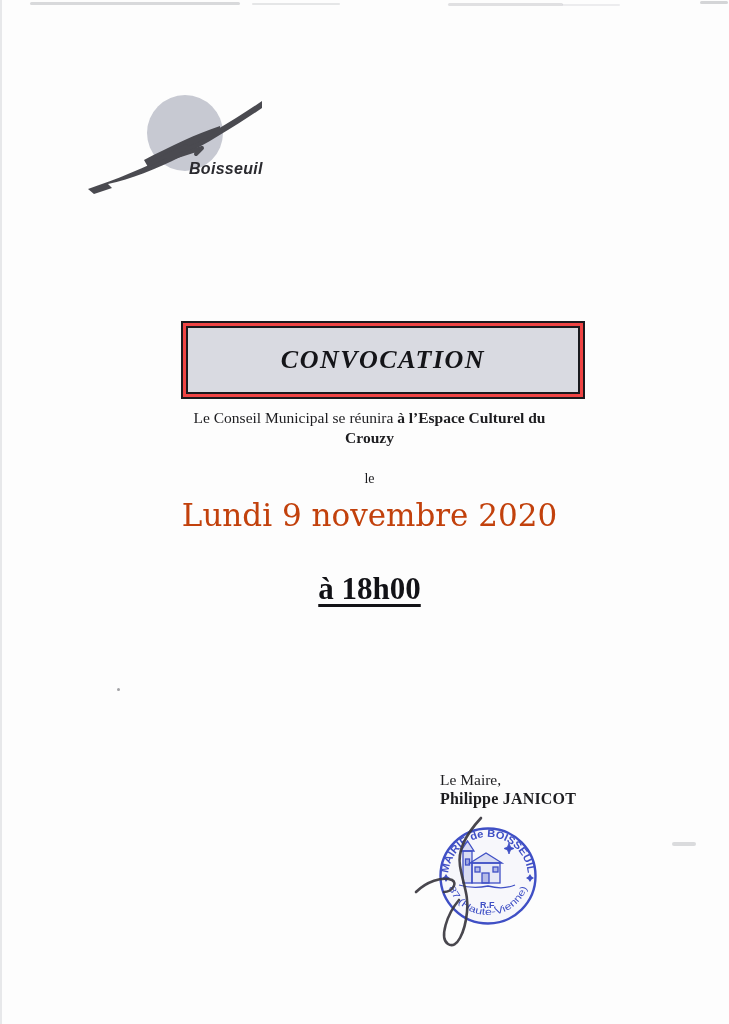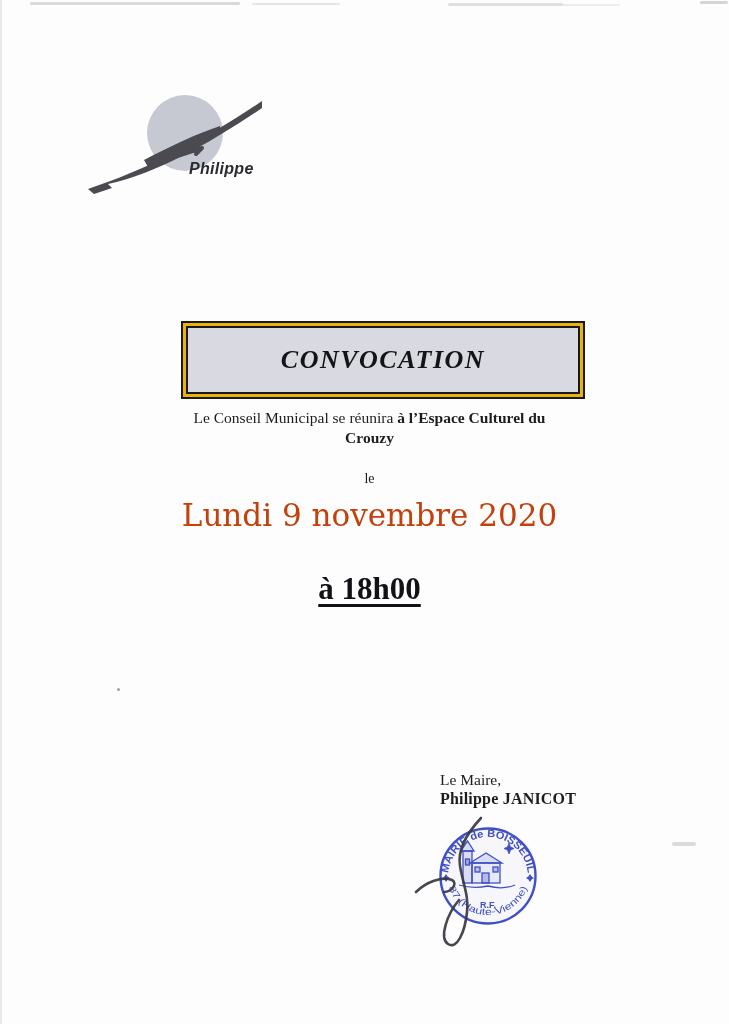--- a/index.html
+++ b/index.html
@@ -27,21 +27,21 @@
   .logo { position:absolute; left:86px; top:86px; width:180px; height:108px; }
   .logo svg { position:absolute; left:0; top:0; }
   .logo-label {
     position:absolute; left:103px; top:74px;
     font-family:"Liberation Sans", sans-serif; font-style:italic; font-weight:bold;
     font-size:16px; color:#2b2b30; letter-spacing:0.3px;
   }
 
   .title-box {
     position:absolute; left:181px; top:321px; width:404px; height:78px;
-    border:2px solid #1a1a1e; box-sizing:border-box; background:#eab308;
+    border:2px solid #1a1a1e; box-sizing:border-box; background:#ef4444;
   }
   .title-box-inner {
     position:absolute; left:3px; top:3px; right:3px; bottom:3px;
     border:2.5px solid #1a1a1e; background:#d9dae1;
     display:flex; align-items:center; justify-content:center;
   }
   .title-box-inner h1 {
     margin:0; font-family:"Liberation Serif", serif; font-style:italic; font-weight:bold;
     font-size:26px; letter-spacing:1.5px; color:#141418;
   }
@@ -92,21 +92,21 @@
 
   <div class="logo">
     <svg width="180" height="108" viewBox="0 0 180 108">
       <circle cx="99" cy="47" r="38" fill="#c7c9d2"></circle>
       <g fill="#4a4a50">
         <path d="M 2 103 C 60 84, 122 52, 176 15 L 176 22 C 126 56, 70 88, 22 98 L 26 102 L 8 108 Z"></path>
         <path d="M 58 74 C 85 60, 110 48, 134 40 L 134 47 C 110 56, 86 68, 62 81 Z"></path>
         <path d="M 64 78 L 100 60 L 82 73 L 116 62 L 110 68" fill="none" stroke="#4a4a50" stroke-width="4" stroke-linejoin="round" stroke-linecap="round"></path>
       </g>
     </svg>
-    <div class="logo-label">Philippe</div>
+    <div class="logo-label">Boisseuil</div>
   </div>
 
   <div class="title-box">
     <div class="title-box-inner">
       <h1>CONVOCATION</h1>
     </div>
   </div>
 
   <div class="center-col">
     <div class="meeting-line">

